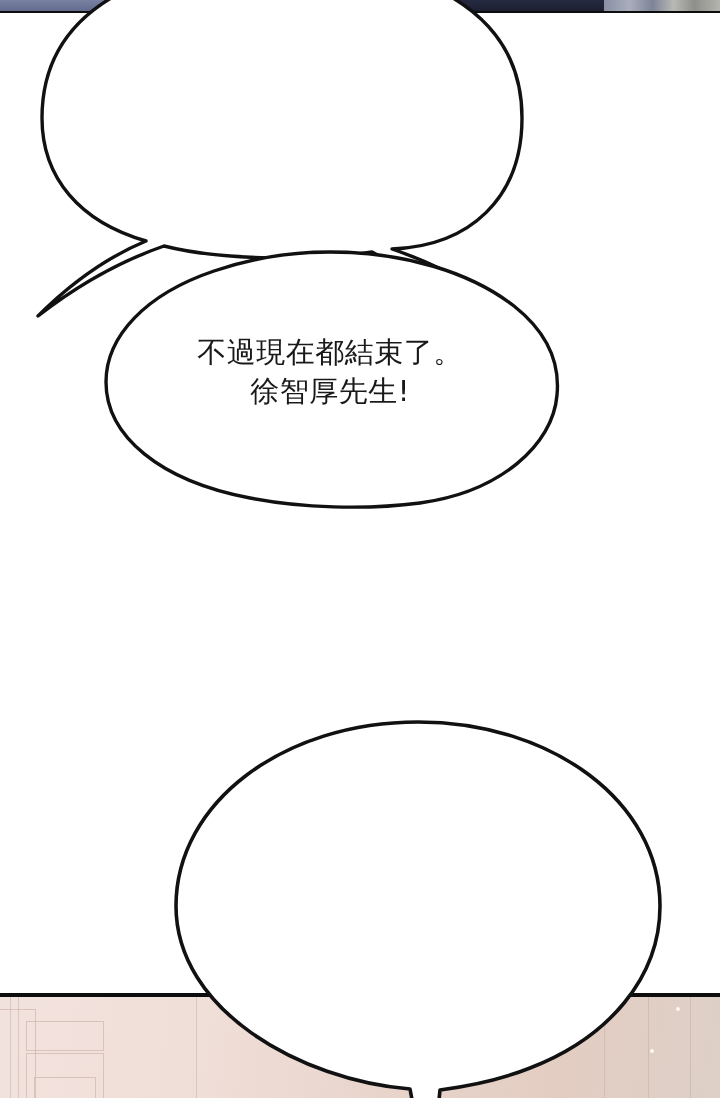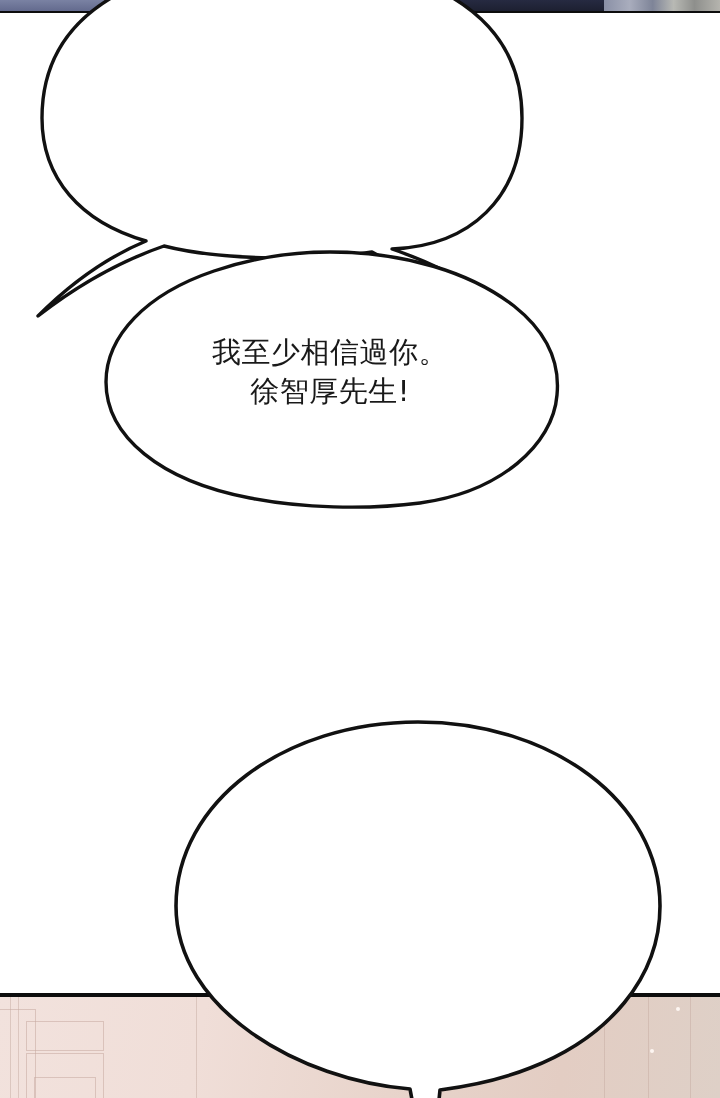--- a/index.html
+++ b/index.html
@@ -154,17 +154,17 @@
              C 660 978, 608 1038, 530 1068
              C 500 1080, 470 1086, 440 1090
              L 438 1110
              L 414 1110
              L 410 1089
              C 300 1080, 176 1010, 176 906
              C 176 802, 284 722, 418 722 Z" fill="#ffffff" stroke="#111111" stroke-width="3.6" stroke-linejoin="round"></path>
   </svg>
 
 
-  <div class="bubble-text" id="bubble2-text">我至少相信過你。
+  <div class="bubble-text" id="bubble2-text">不過現在都結束了。
 徐智厚先生!</div>
 
 
 </div>
 
 </body></html>

